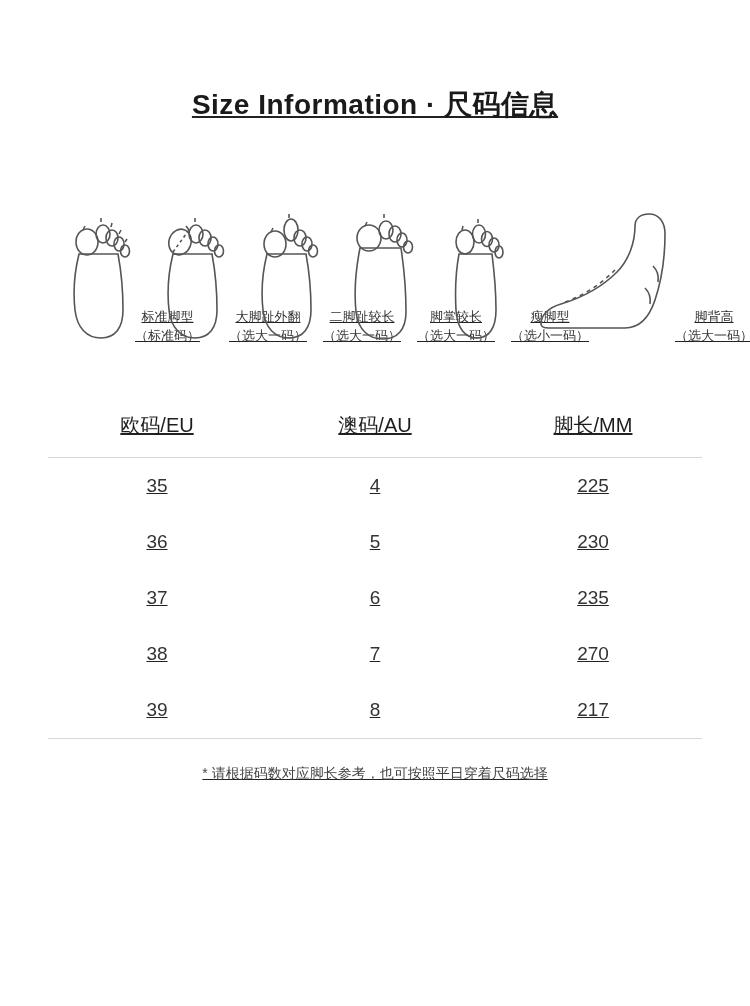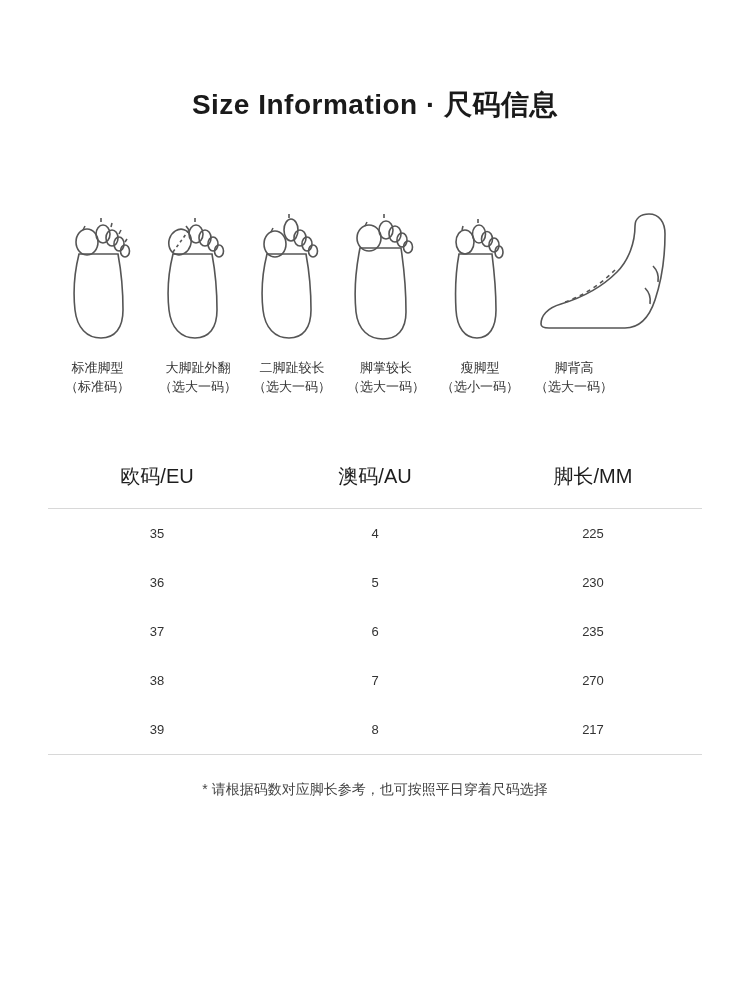--- a/index.html
+++ b/index.html
@@ -13,20 +13,21 @@
     font-family: "Liberation Sans", "DejaVu Sans", sans-serif;
     color: #222222;
     position: relative;
     overflow: hidden;
   }
   .page {
     width: 750px;
     height: 1004px;
     position: relative;
     box-sizing: border-box;
+    text-decoration: underline;
   }
   .title {
     text-align: center;
     font-size: 28px;
     font-weight: bold;
     letter-spacing: 0.5px;
     color: #1a1a1a;
     padding-top: 88px;
     line-height: 1.2;
   }
@@ -34,22 +35,22 @@
     margin-top: 74px;
     display: flex;
     justify-content: center;
     align-items: flex-start;
     gap: 0px;
     padding: 0 55px;
   }
   .foot-cell {
     width: 94px;
     display: flex;
-    flex-direction: column;
-    align-items: flex-start;
+    flex-direction: row;
+    align-items: flex-end;
   }
   .foot-cell.wide {
     width: 150px;
   }
   .foot-art {
     height: 150px;
     display: flex;
     align-items: flex-end;
     justify-content: center;
   }
@@ -75,21 +76,21 @@
   table.size-table th {
     font-size: 20px;
     font-weight: normal;
     color: #1d1d1d;
     padding: 12px 0 18px 0;
   }
   table.size-table thead tr {
     border-bottom: 1px solid #d8d8d8;
   }
   table.size-table td {
-    font-size: 13px;
+    font-size: 19px;
     color: #333333;
     text-align: center;
     padding: 17px 0;
   }
   table.size-table tbody tr:last-child td {
     border-bottom: 1px solid #d8d8d8;
   }
   .footnote {
     margin-top: 26px;
     text-align: center;

